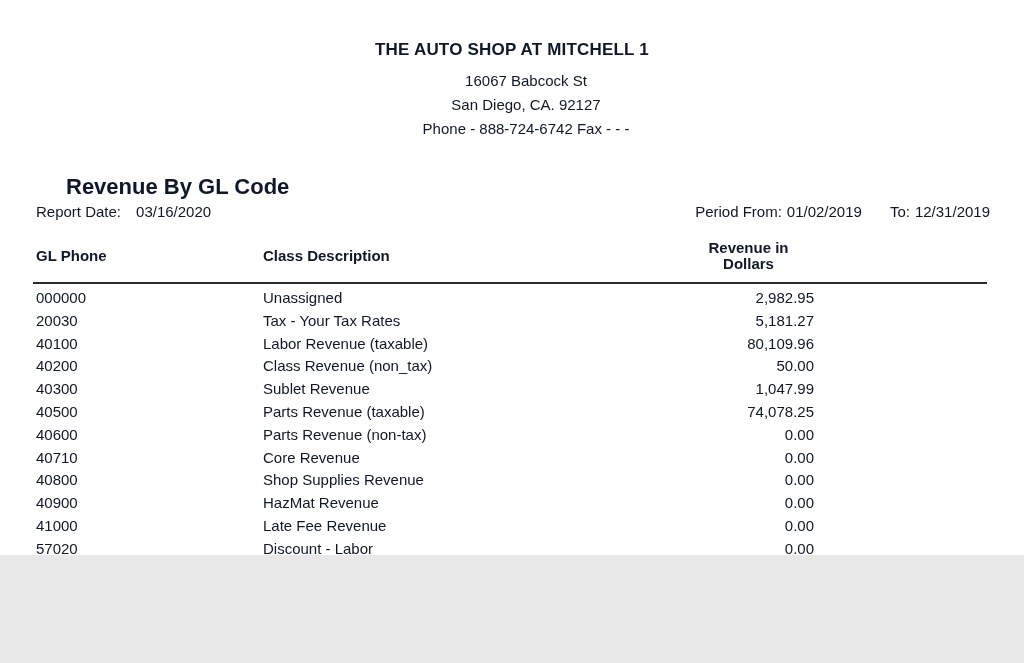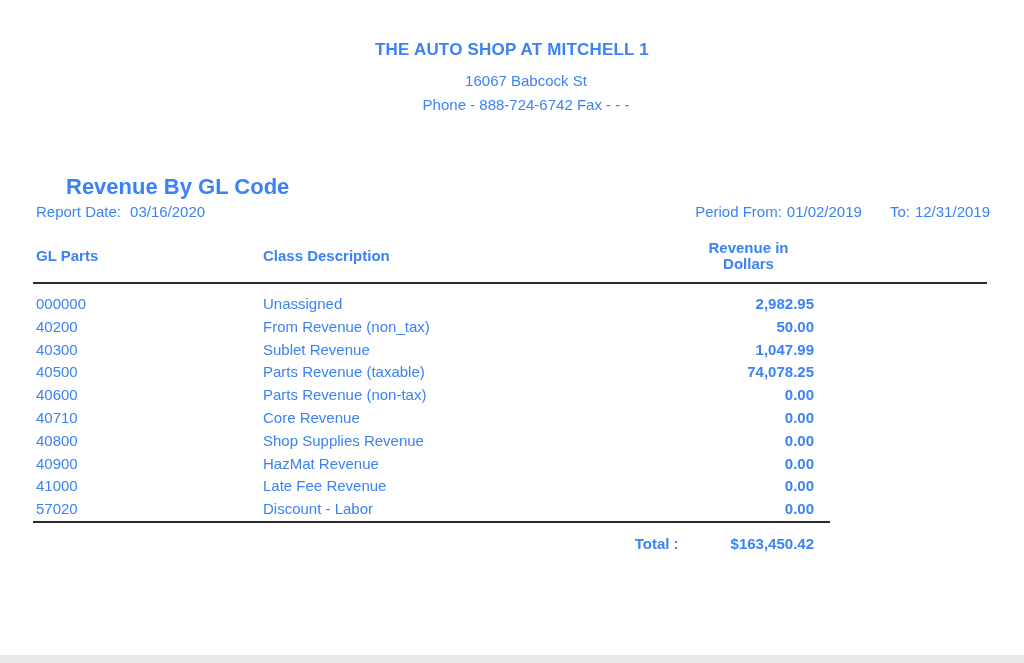--- a/index.html
+++ b/index.html
@@ -1,23 +1,23 @@
 <!DOCTYPE html>
 <html><head>
 <meta charset="utf-8">
 <style>
   * { margin: 0; padding: 0; box-sizing: border-box; }
   html, body { background: #e8e8e8; }
   body { font-family: "Liberation Sans", sans-serif; }
   .doc {
     position: relative;
     width: 1024px;
-    height: 655px;
+    height: 555px;
     background: #ffffff;
-    color: #3b82f6;
+    color: #0f172a;
     margin: 0 auto;
     overflow: hidden;
   }
   
   .letterhead {
     position: absolute;
     top: 40px;
     left: 0;
     right: 0;
     text-align: center;
@@ -45,21 +45,21 @@
   .meta-row {
     position: absolute;
     top: 204px;
     left: 36px;
     right: 34px;
     display: flex;
     justify-content: space-between;
     font-size: 15px;
     line-height: 16px;
   }
-  .meta-left .value { margin-left: 9px; }
+  .meta-left .value { margin-left: 15px; }
   .meta-right .value { margin-left: 5px; }
   .meta-right .to-label { margin-left: 28px; }
   
   .table-wrap {
     position: absolute;
     top: 240px;
     left: 33px;
     width: 954px;
   }
   table {
@@ -82,22 +82,22 @@
   th.num { text-align: center; padding-right: 0; }
   td {
     font-size: 15px;
     line-height: 22.8px;
     height: 22.8px;
     padding: 0 0 0 3px;
     vertical-align: middle;
     white-space: nowrap;
     overflow: hidden;
   }
-  td.num { text-align: right; padding-left: 0; padding-right: 0; font-weight: bold; }
-  tbody tr:first-child td { padding-top: 9px; margin-top: 40px; }
+  td.num { text-align: right; padding-left: 0; padding-right: 0; }
+  tbody tr:first-child td { padding-top: 3px; margin-top: 40px; }
   .bottom-rule {
     width: 797px;
     height: 0;
     border-bottom: 2px solid #2b2b2b;
   }
   .total-row {
     width: 781px;
     margin-top: 13px;
     display: flex;
     justify-content: flex-end;
@@ -109,20 +109,21 @@
   .total-label { margin-right: 52px; }
 </style>
 </head>
 <body>
 
 <div class="doc">
 
   <div class="letterhead">
     <div class="shop-name">THE AUTO SHOP AT MITCHELL 1</div>
     <div class="addr-line">16067 Babcock St</div>
+    <div class="addr-line">San Diego, CA. 92127</div>
     <div class="addr-line">Phone - 888-724-6742   Fax - -   -</div>
   </div>
 
   <div class="report-title">Revenue By GL Code</div>
 
   <div class="meta-row">
     <div class="meta-left">
       <span>Report Date:</span><span class="value">03/16/2020</span>
     </div>
     <div class="meta-right">
@@ -133,36 +134,48 @@
   <div class="table-wrap">
     <table>
       <colgroup>
         <col class="c1">
           <col class="c2">
           <col class="c3">
           <col class="c4">
       </colgroup>
       <thead>
         <tr>
-          <th>GL Parts</th>
+          <th>GL Phone</th>
           <th>Class Description</th>
           <th class="num">Revenue in Dollars</th>
           <th></th>
         </tr>
       </thead>
       <tbody>
           <tr>
             <td>000000</td>
             <td>Unassigned</td>
             <td class="num">2,982.95</td>
             <td></td>
           </tr>
           <tr>
+            <td>20030</td>
+            <td>Tax - Your Tax Rates</td>
+            <td class="num">5,181.27</td>
+            <td></td>
+          </tr>
+          <tr>
+            <td>40100</td>
+            <td>Labor Revenue (taxable)</td>
+            <td class="num">80,109.96</td>
+            <td></td>
+          </tr>
+          <tr>
             <td>40200</td>
-            <td>From Revenue (non_tax)</td>
+            <td>Class Revenue (non_tax)</td>
             <td class="num">50.00</td>
             <td></td>
           </tr>
           <tr>
             <td>40300</td>
             <td>Sublet Revenue</td>
             <td class="num">1,047.99</td>
             <td></td>
           </tr>
           <tr>

